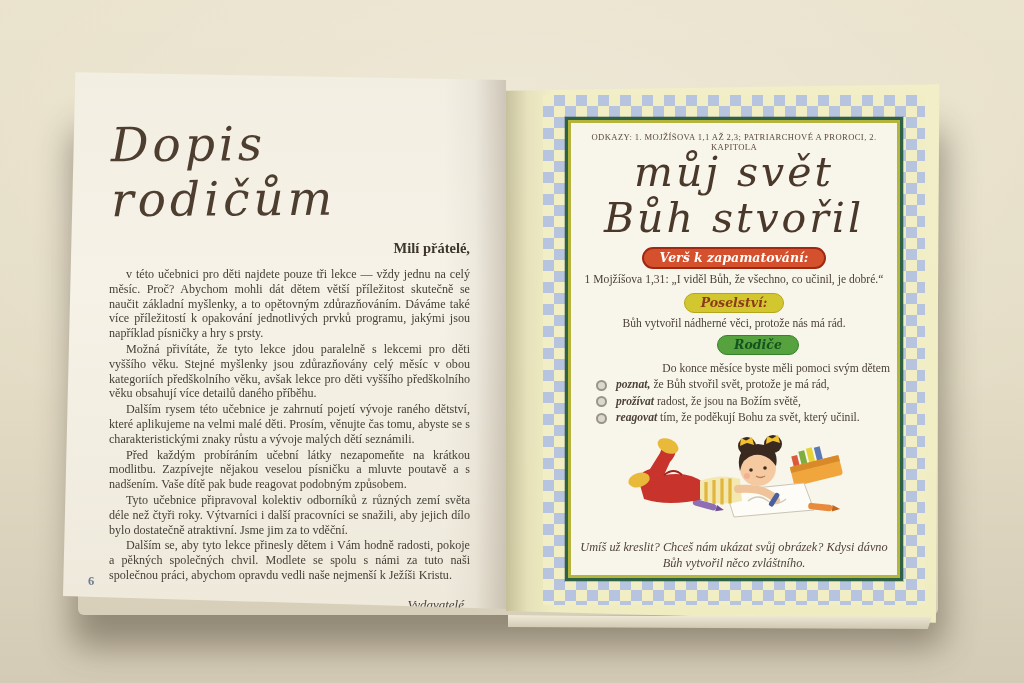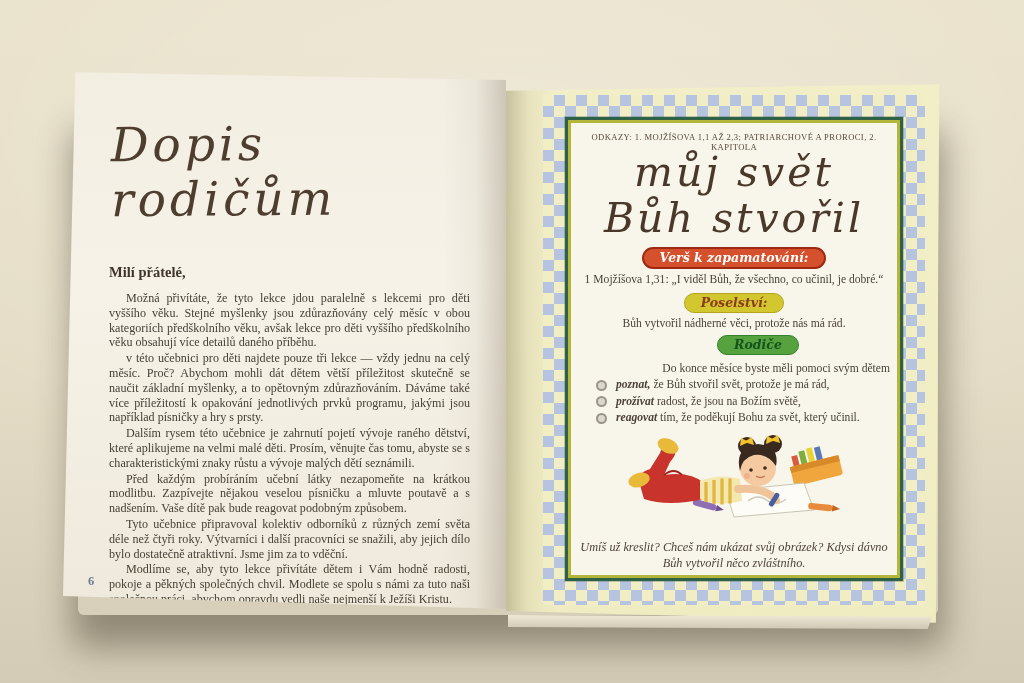--- a/index.html
+++ b/index.html
@@ -39,21 +39,21 @@
     background:linear-gradient(180deg,#efe9d6,#cfc7b2);
     clip-path:polygon(0 0,100% 12%,99% 100%,0 86%);
   }
   
   .lp-inner{position:absolute;inset:0;padding:42px 36px 0 46px;box-sizing:border-box;}
   .lp-heading{
     font-family:"DejaVu Serif", serif;font-style:italic;
     font-size:47px;letter-spacing:4px;color:#4e3e30;
     margin:6px 0 0 2px;transform:rotate(-0.4deg);
   }
-  .lp-salutation{font-weight:bold;font-size:14.5px;margin:38px 0 10px 0;color:#3e362d;}
+  .lp-salutation{font-weight:bold;font-size:14.5px;margin:14px 0 10px 0;color:#3e362d;text-align:right;}
   .lp-body p{
     margin:0 0 1px 0;font-size:12.1px;line-height:14.8px;
     text-align:justify;text-indent:17px;color:#474038;
   }
   .lp-signature{margin-top:14px;text-align:right;font-style:italic;font-size:13px;padding-right:6px;color:#45403a;}
   .lp-pagenum{position:absolute;left:25px;bottom:20px;font-size:12.5px;font-weight:bold;color:#6e7d90;}
   
   .checker{
     position:absolute;top:13px;right:17px;bottom:20px;left:37px;
     background-color:#f1edc4;
@@ -105,26 +105,26 @@
 <body>
 
 <div class="stage">
   <div class="book-shadow"></div>
 
   <div class="page page-left">
     <div class="lp-inner">
       <div class="lp-heading">Dopis rodičům</div>
       <div class="lp-salutation">Milí přátelé,</div>
       <div class="lp-body">
+        <p>v této učebnici pro děti najdete pouze tři lekce — vždy jednu na celý měsíc. Proč? Abychom mohli dát dětem větší příležitost skutečně se naučit základní myšlenky, a to opětovným zdůrazňováním. Dáváme také více příležitostí k opakování jednotlivých prvků programu, jakými jsou například písničky a hry s prsty.</p>
         <p>Možná přivítáte, že tyto lekce jdou paralelně s lekcemi pro děti vyššího věku. Stejné myšlenky jsou zdůrazňovány celý měsíc v obou kategoriích předškolního věku, avšak lekce pro děti vyššího předškolního věku obsahují více detailů daného příběhu.</p>
-        <p>v této učebnici pro děti najdete pouze tři lekce — vždy jednu na celý měsíc. Proč? Abychom mohli dát dětem větší příležitost skutečně se naučit základní myšlenky, a to opětovným zdůrazňováním. Dáváme také více příležitostí k opakování jednotlivých prvků programu, jakými jsou například písničky a hry s prsty.</p>
         <p>Dalším rysem této učebnice je zahrnutí pojetí vývoje raného dětství, které aplikujeme na velmi malé děti. Prosím, věnujte čas tomu, abyste se s charakteristickými znaky růstu a vývoje malých dětí seznámili.</p>
         <p>Před každým probíráním učební látky nezapomeňte na krátkou modlitbu. Zazpívejte nějakou veselou písničku a mluvte poutavě a s nadšením. Vaše dítě pak bude reagovat podobným způsobem.</p>
         <p>Tyto učebnice připravoval kolektiv odborníků z různých zemí světa déle než čtyři roky. Výtvarníci i další pracovníci se snažili, aby jejich dílo bylo dostatečně atraktivní. Jsme jim za to vděční.</p>
-        <p>Modlíme se, aby tyto lekce přivítáte dětem i Vám hodně radosti, pokoje a pěkných společných chvil. Modlete se spolu s námi za tuto naši společnou práci, abychom opravdu vedli naše nejmenší k Ježíši Kristu.</p>
+        <p>Dalším se, aby tyto lekce přinesly dětem i Vám hodně radosti, pokoje a pěkných společných chvil. Modlete se spolu s námi za tuto naši společnou práci, abychom opravdu vedli naše nejmenší k Ježíši Kristu.</p>
       </div>
       <div class="lp-signature">Vydavatelé</div>
     </div>
     <div class="lp-pagenum">6</div>
   </div>
 
   <div class="page page-right">
     <div class="checker"></div>
     <div class="panel">
       <div class="rp-reference">ODKAZY: 1. MOJŽÍŠOVA 1,1 AŽ 2,3; PATRIARCHOVÉ A PROROCI, 2. KAPITOLA</div>

